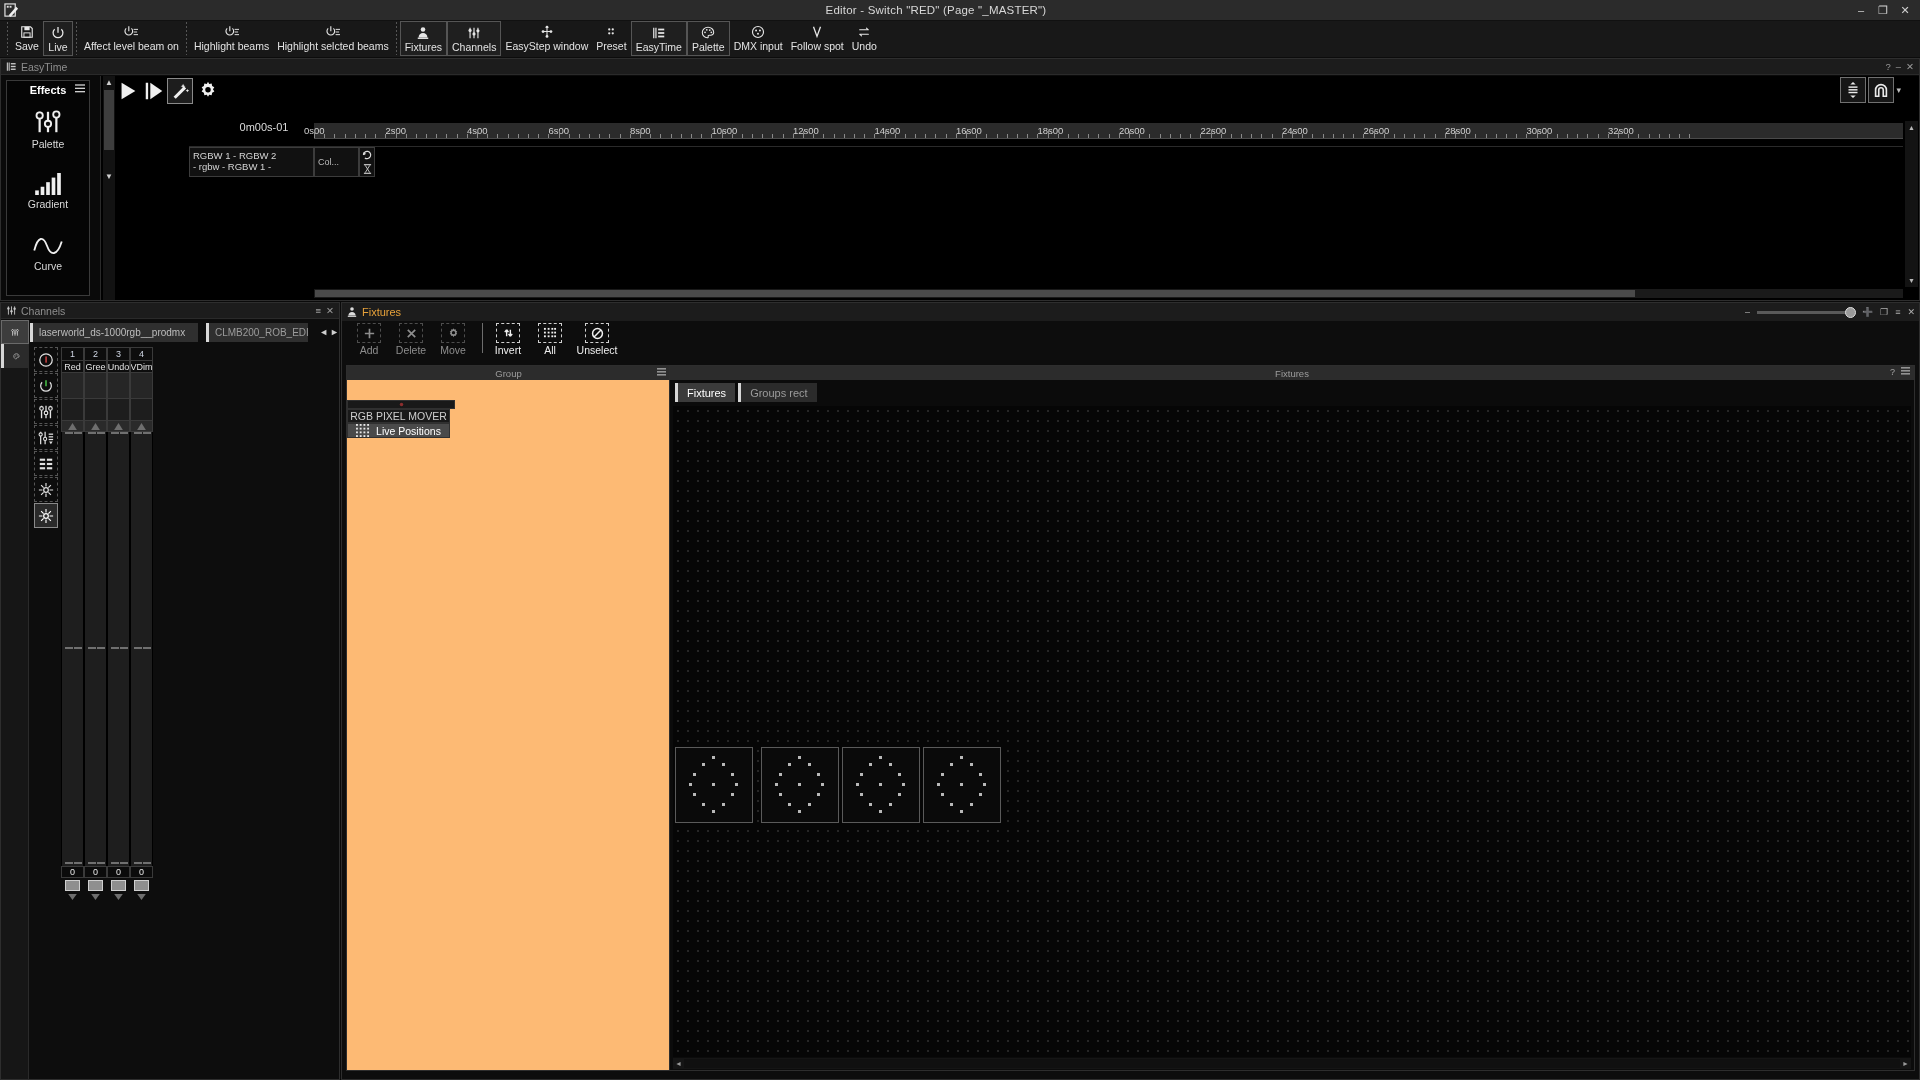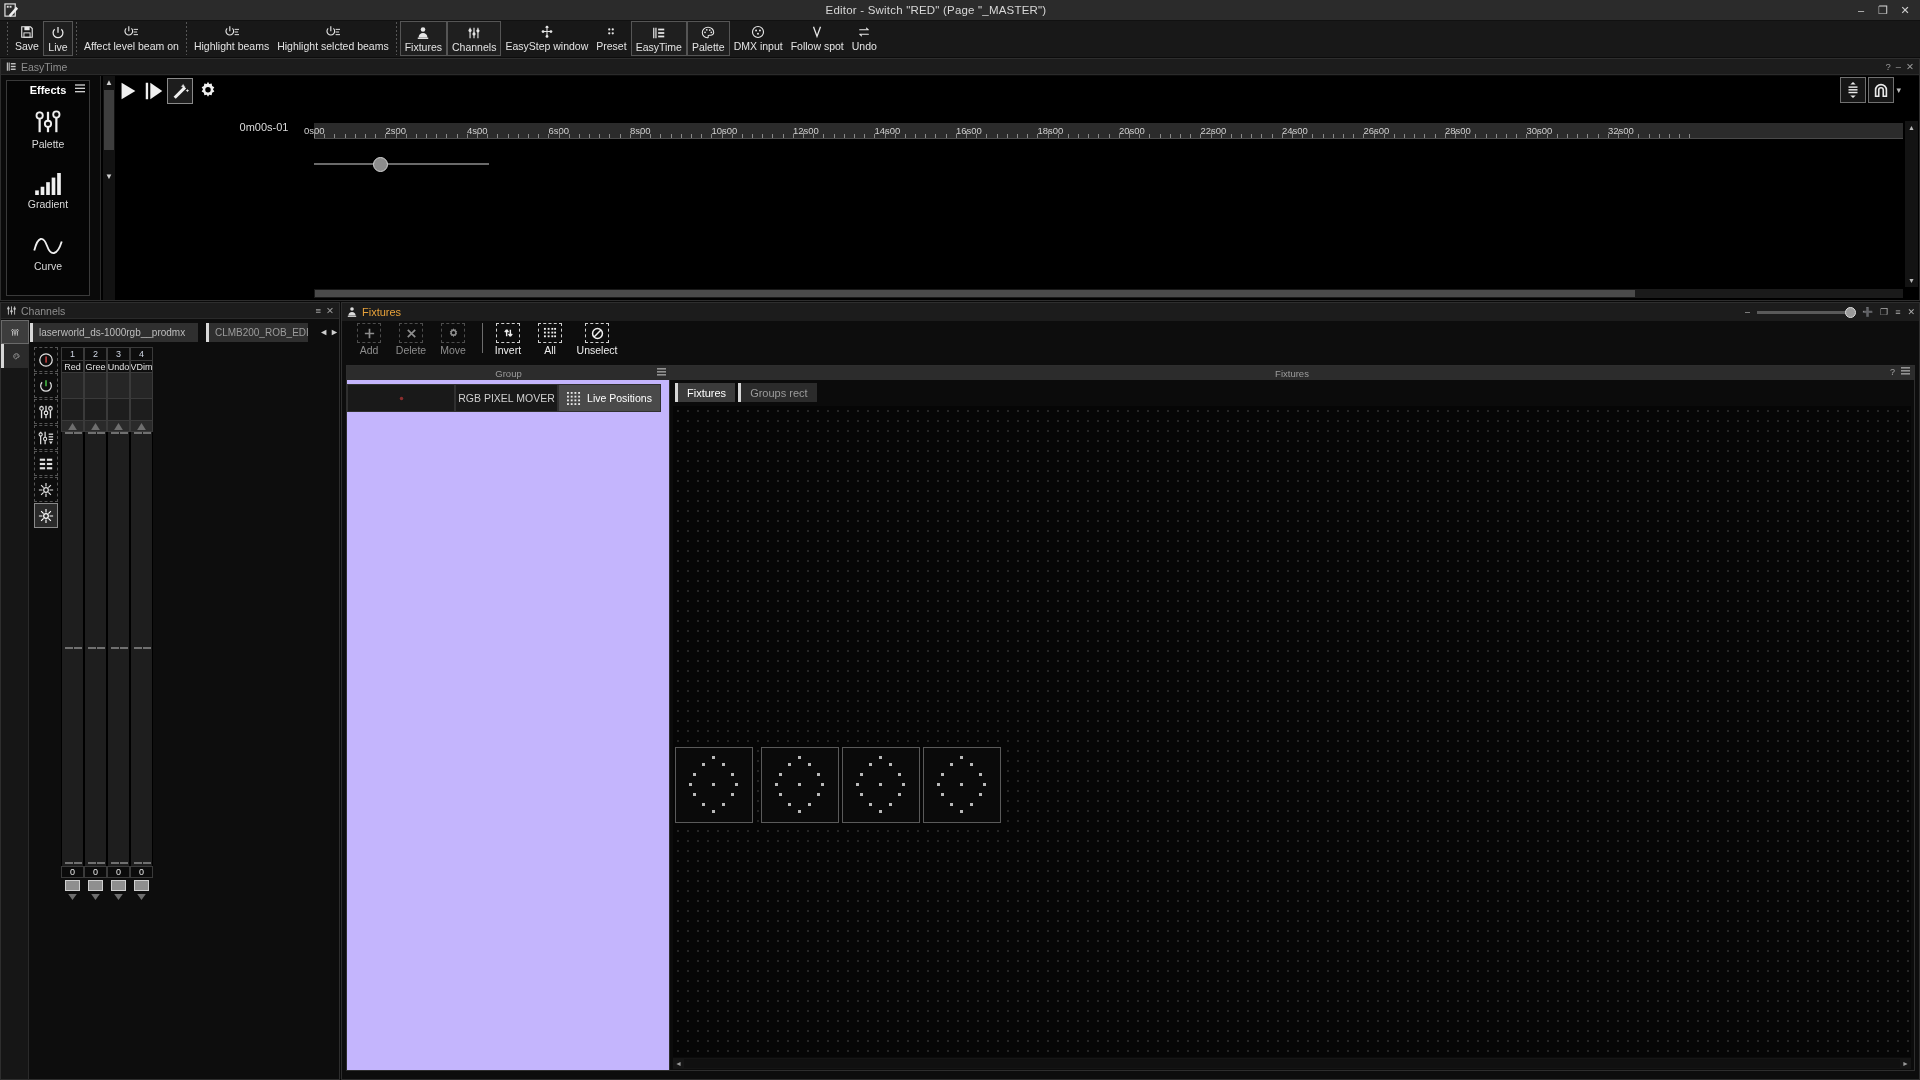--- a/index.html
+++ b/index.html
@@ -176,25 +176,25 @@
 
   .fx-toolbar{ position:absolute; left:2px; top:20px; height:40px; display:flex; align-items:flex-start; padding-left:6px;}
   .fxb{ width:38px; display:flex; flex-direction:column; align-items:center; gap:1px; margin-right:4px;}
   .fxb .bx{ width:24px; height:20px; display:flex;align-items:center;justify-content:center;
             border:1px dashed #4d4d4d; }
   .fxb .bx.on{ border:1px dashed #d0d0d0; }
   .fxb .tx{ font-size:10.5px; color:#8d8d8d; }
   .fxb.on .tx{ color:#efefef; }
   .fxb-sep{ width:1px; height:30px; background:#6d6d6d; margin:0 6px; }
 
-  .grp-pane{ position:absolute; left:4px; top:62px; width:325px; bottom:8px; background:#c4b5fd; border:1px solid #2e2e2e;}
+  .grp-pane{ position:absolute; left:4px; top:62px; width:325px; bottom:8px; background:#fdba74; border:1px solid #2e2e2e;}
   .grp-hdr{ height:14px; background:#2c2c2c; display:flex; align-items:center; justify-content:center; position:relative;}
   .grp-hdr .t{ font-size:9.5px; color:#9d9d9d;}
   .grp-hdr .burger{ position:absolute; right:4px; top:2px;}
-  .grp-row{ display:flex; height:28px; margin-top:4px; }
+  .grp-row{ display:flex; height:28px; margin-top:20px;flex-direction:column; }
   .grp-cell{ background:#191919; border:1px solid #303030; display:flex; align-items:center;
              justify-content:center; font-size:10.5px; color:#cfcfcf; }
   .grp-cell.sel{ background:#4a4a4a; color:#fff; }
   .grp-cell.icon{ gap:6px; }
 
   .view-pane{ position:absolute; left:327px; top:62px; right:4px; bottom:8px; background:#0b0b0b; border:1px solid #2e2e2e;}
   .view-hdr{ height:14px; background:#2c2c2c; display:flex; align-items:center; justify-content:center; position:relative;}
   .view-hdr .t{ font-size:9.5px; color:#9d9d9d;}
   .view-hdr .rt{ position:absolute; right:4px; top:1px; display:flex; gap:6px; font-size:9px; color:#a5a5a5;}
   .view-tabs{ display:flex; height:19px; margin:3px 0 0 5px; }
@@ -703,20 +703,42 @@
             <div class="et-minor" style="left: 1304px; height: 7px;"></div>
             <div class="et-minor" style="left: 1314.19px;"></div>
             <div class="et-minor" style="left: 1324.38px;"></div>
             <div class="et-minor" style="left: 1334.56px;"></div>
             <div class="et-minor" style="left: 1344.75px;"></div>
             <div class="et-minor" style="left: 1354.94px;"></div>
             <div class="et-minor" style="left: 1365.12px;"></div>
             <div class="et-minor" style="left: 1375.31px;"></div>
           </div>
 
+        <div class="et-grid">
+          <div class="et-track">
+            <div>RGBW  1 - RGBW  2</div>
+            <div>- rgbw - RGBW  1 -</div>
+          </div>
+          <div class="et-track-col">Col...</div>
+          <div class="et-loop">
+            <span>
+              <svg width="11" height="10" viewBox="0 0 12 11">
+                <path d="M1.5 5.5a4 4 0 1 1 1.6 3.2" fill="none" stroke="#dcdcdc" stroke-width="1.3"></path>
+                <path d="M1 2.5 L2 5.8 L4.6 4" fill="#dcdcdc"></path>
+              </svg>
+            </span>
+            <span>
+              <svg width="9" height="10" viewBox="0 0 10 11">
+                <rect x="1" y="0" width="8" height="1.4" fill="#c0c0c0"></rect>
+                <path d="M2.5 1.5 L7.5 9.5 M7.5 1.5 L2.5 9.5" stroke="#c0c0c0" stroke-width="1.1"></path>
+                <rect x="1" y="9.6" width="8" height="1.4" fill="#c0c0c0"></rect>
+              </svg>
+            </span>
+          </div>
+        </div>
 
         <div class="et-hscroll">
           <div class="thumb"></div>
         </div>
 
         <div class="et-vscroll">
           <div class="et-vs-up">▲</div>
           <div style="position:absolute;bottom:0;width:13px;" class="et-vs-dn">▼</div>
         </div>
       </div>

